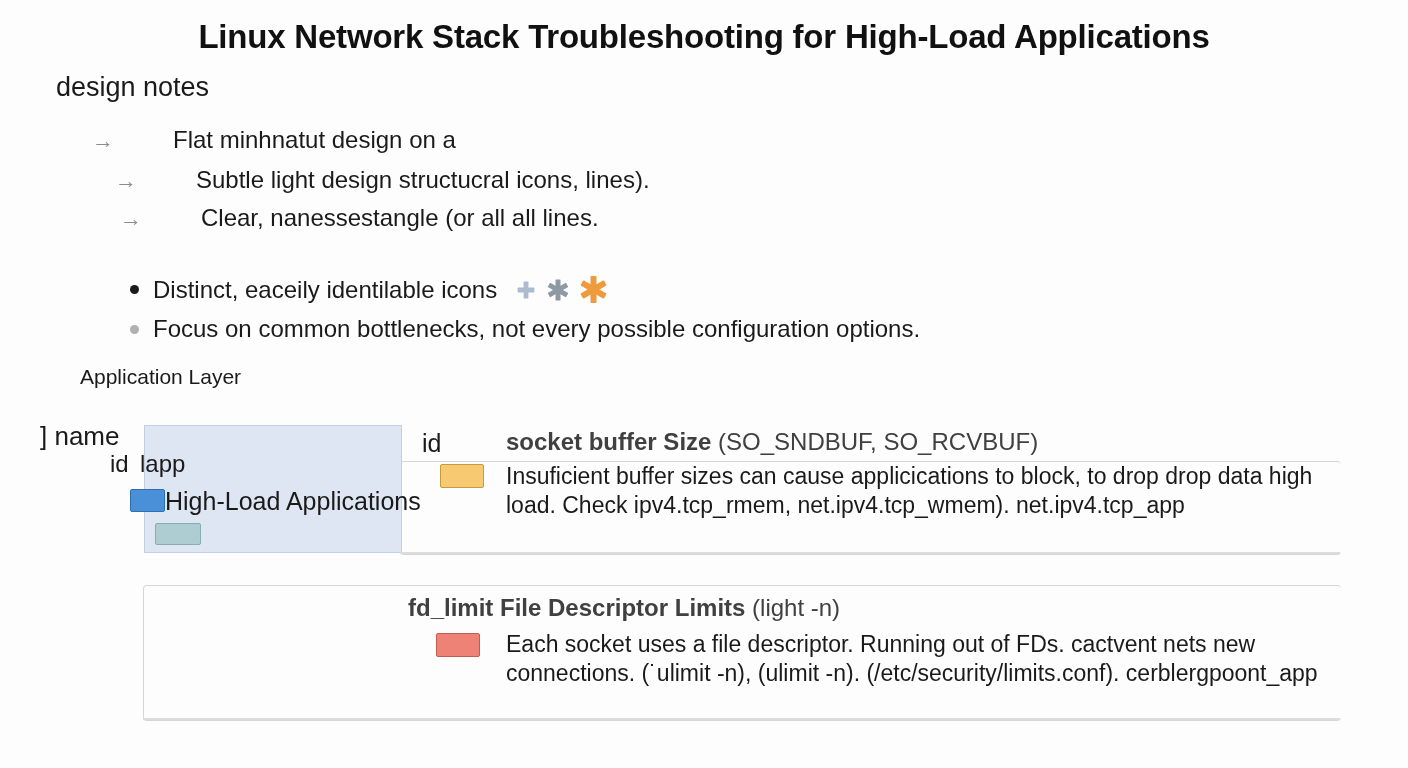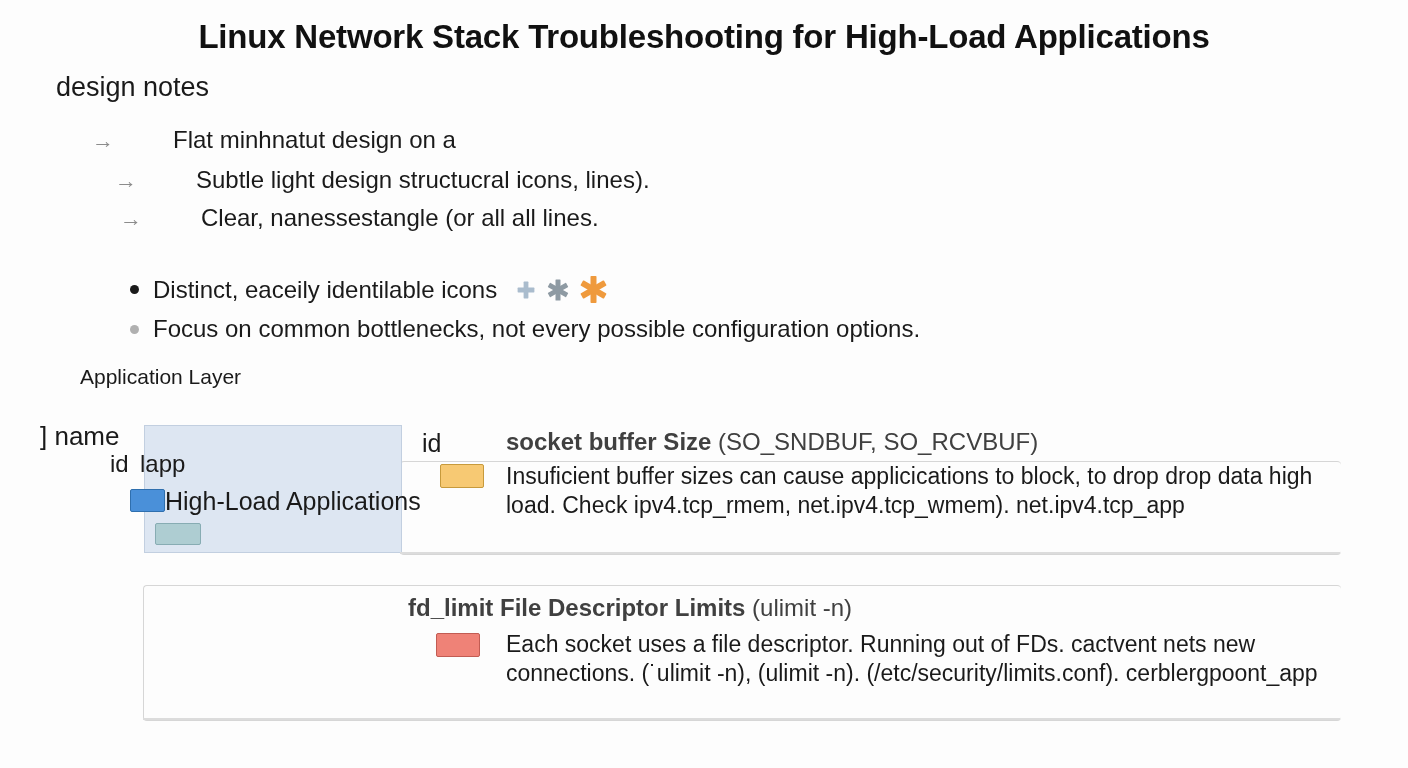--- a/index.html
+++ b/index.html
@@ -318,19 +318,19 @@
   <div class="detail-id sb-id">id</div>
   <div class="detail-heading sb-heading">
     <b>socket buffer Size</b><span class="reg"> (SO_SNDBUF, SO_RCVBUF)</span>
   </div>
   <div class="swatch swatch-amber"></div>
   <div class="detail-body sb-body">Insuficient buffer sizes can cause applicications  to block, to drop drop data high  load. Check ipv4.tcp_rmem, net.ipv4.tcp_wmem). net.ipv4.tcp_app</div>
   <div class="rule rule-1"></div>
 
   <div class="detail-heading fd-heading">
     <b>fd_limit</b>
-    <b>File Descriptor Limits</b><span class="reg"> (ulimit -n)</span>
+    <b>File Descriptor Limits</b><span class="reg"> (light -n)</span>
   </div>
   <div class="swatch swatch-red"></div>
   <div class="detail-body fd-body">Each socket uses a file descriptor. Running out of FDs. cactvent nets new connections. (˙ulimit -n), (ulimit -n). (/etc/security/limits.conf). cerblergpoont_app</div>
   <div class="rule rule-2"></div>
 
 </div>
 
 </body></html>

